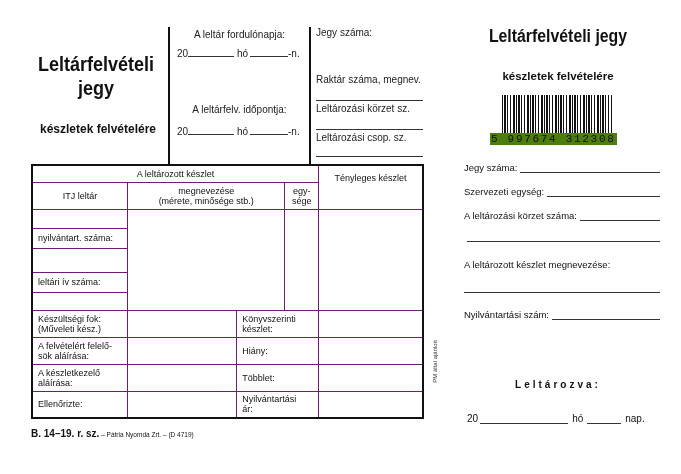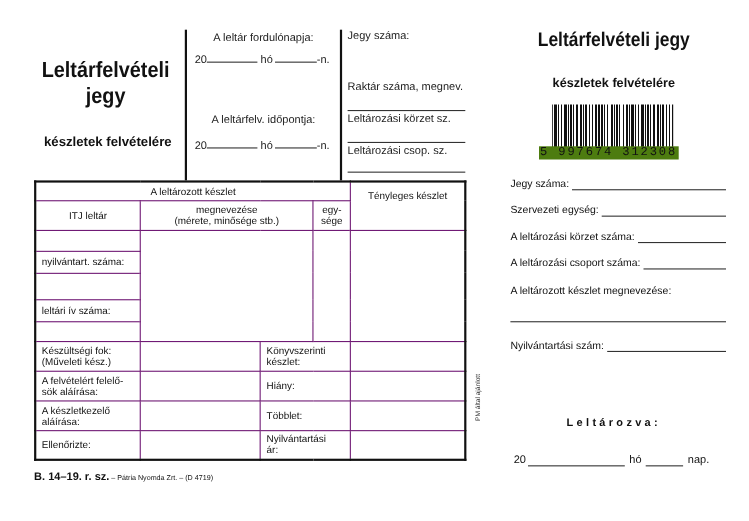--- a/index.html
+++ b/index.html
@@ -154,21 +154,20 @@
   </div>
 <div class="abs rf" style="top:186px;">
     <span>Szervezeti egység:</span>
     <span class="fill"></span>
   </div>
 <div class="abs rf" style="top:210px;">
     <span>A leltározási körzet száma:</span>
     <span class="fill"></span>
   </div>
 <div class="abs rf" style="top:234px;">
-    <span>A leltározási csoport száma:</span>
     <span class="fill"></span>
   </div>
 <div class="abs rf" style="top:259px;">
     <span>A leltározott készlet megnevezése:</span>
   </div>
 <div class="abs hline" style="left:464px; top:292px; width:196px; background:#333;"></div>
 <div class="abs rf" style="top:309px;">
     <span>Nyilvántartási szám:</span>
     <span class="fill"></span>
   </div>

